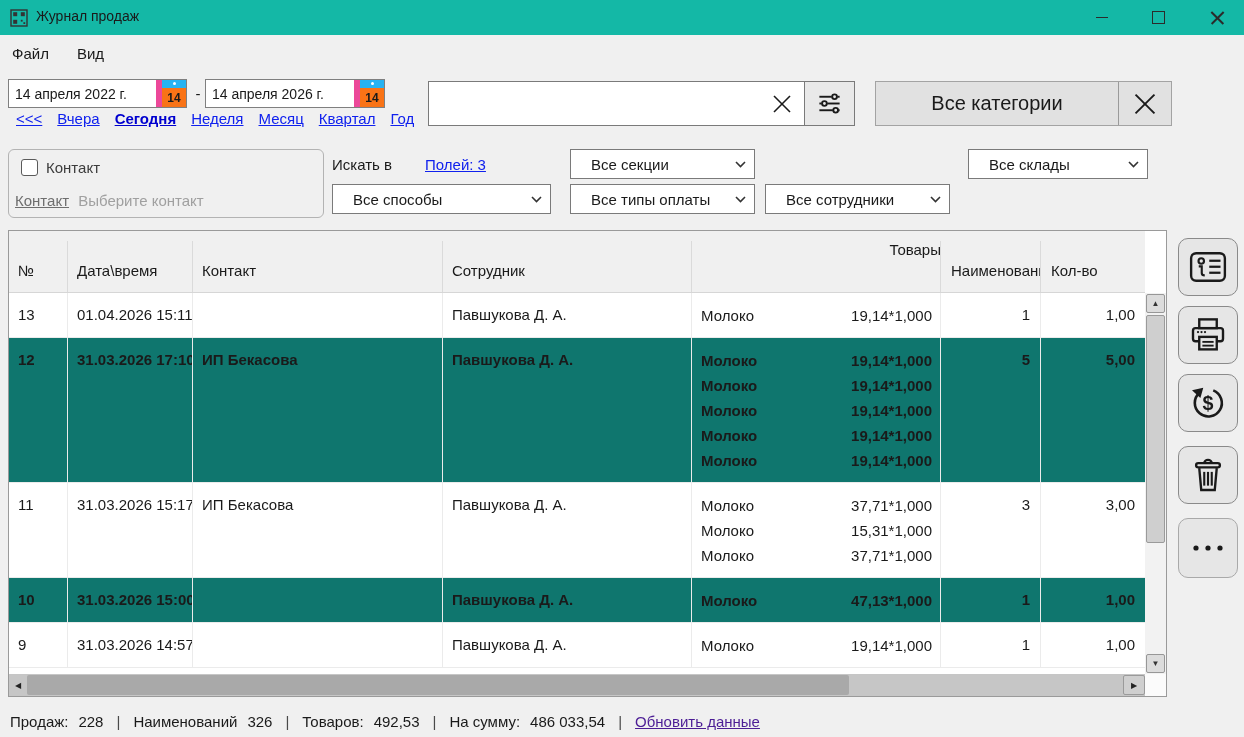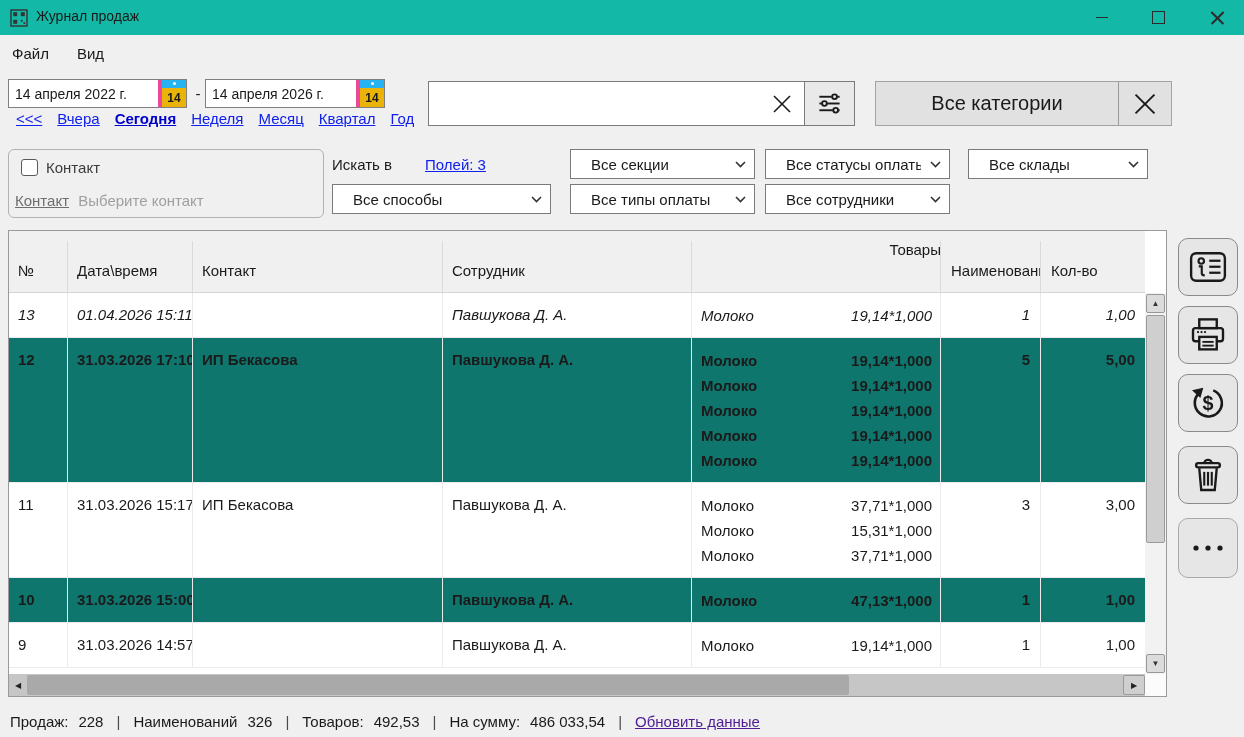--- a/index.html
+++ b/index.html
@@ -23,21 +23,21 @@
   
   .menubar{position:absolute;left:0;top:35px;width:1244px;height:36px;background:#f0f0f0;display:flex;align-items:center;}
   .menuitem{padding:0 14px;font-size:15px;height:100%;display:flex;align-items:center;}
   .menuitem:first-child{padding-left:12px;}
 
   
   .datectl{position:absolute;top:79px;height:29px;background:#fff;border:1px solid #7f7f7f;
            display:flex;align-items:stretch;box-sizing:border-box;}
   .datectl.d1{left:8px;width:179px}.datectl.d2{left:205px;width:180px}
   .dateval{flex:1;font-size:14px;display:flex;align-items:center;padding-left:6px;white-space:nowrap;overflow:hidden;}
-  .calbtn{width:24px;border-left:4px solid #ec4899;position:relative;background:#eab308;}
+  .calbtn{width:24px;border-left:6px solid #ec4899;position:relative;background:#f97316;}
   .calhead{position:absolute;left:0;top:0;right:0;height:8px;background:#27b3f2;}
   .caldot{position:absolute;left:50%;top:2px;width:3px;height:3px;margin-left:-1.5px;border-radius:50%;background:#fff;}
   .calday{position:absolute;left:0;right:0;top:8px;bottom:0;display:flex;align-items:center;justify-content:center;
           font-size:12px;font-weight:bold;}
   .datedash{position:absolute;left:191px;top:85px;width:14px;text-align:center;font-size:15px;}
 
   .quicklinks{position:absolute;left:16px;top:110px;display:flex;gap:15px;font-size:15px;}
   .quicklinks a{color:#1021ee;text-decoration:underline;cursor:pointer;white-space:nowrap;}
   .quicklinks a.active{font-weight:bold;color:#0000cf;}
 
@@ -239,28 +239,20 @@
   <a class="fieldslink">Полей: 3</a>
 
   <div class="dd" style="left:570px;top:149px;width:185px;">
     <span class="dd-label">Все секции</span>
     <span class="dd-chev">
         <svg width="11" height="7" viewBox="0 0 11 7">
           <polyline points="1,1 5.5,5.5 10,1" fill="none" stroke="#333" stroke-width="1.6"></polyline>
         </svg>
       </span>
   </div>
-  <div class="dd" style="left:765px;top:149px;width:185px;">
-    <span class="dd-label">Все статусы оплаты</span>
-    <span class="dd-chev">
-        <svg width="11" height="7" viewBox="0 0 11 7">
-          <polyline points="1,1 5.5,5.5 10,1" fill="none" stroke="#333" stroke-width="1.6"></polyline>
-        </svg>
-      </span>
-  </div>
   <div class="dd" style="left:968px;top:149px;width:180px;">
     <span class="dd-label">Все склады</span>
     <span class="dd-chev">
         <svg width="11" height="7" viewBox="0 0 11 7">
           <polyline points="1,1 5.5,5.5 10,1" fill="none" stroke="#333" stroke-width="1.6"></polyline>
         </svg>
       </span>
   </div>
   <div class="dd" style="left:570px;top:184px;width:185px;">
     <span class="dd-label">Все типы оплаты</span>
@@ -291,21 +283,21 @@
     <div class="thead">
       <div class="hcell c0">№</div>
       <div class="hcell c1">Дата\время</div>
       <div class="hcell c2">Контакт</div>
       <div class="hcell c3">Сотрудник</div>
       <div class="hcell c4" style="padding-left:10px;">Товары</div>
       <div class="hcell c5" style="text-align:left;padding-left:10px;padding-right:0;">Наименований</div>
       <div class="hcell c6" style="text-align:left;padding-left:10px;padding-right:0;">Кол-во</div>
     </div>
     <div class="tbody">
-        <div class="trow" style="height: 45px; font-style: italic;">
+        <div class="trow" style="height: 45px;">
           <div class="cell c0">13</div>
           <div class="cell c1">01.04.2026 15:11</div>
           <div class="cell c2"></div>
           <div class="cell c3">Павшукова Д. А.</div>
           <div class="cell c4">
             <div class="pline">
               <span class="pname">Молоко</span>
               <span class="pprice">19,14*1,000</span>
             </div>
           </div>

